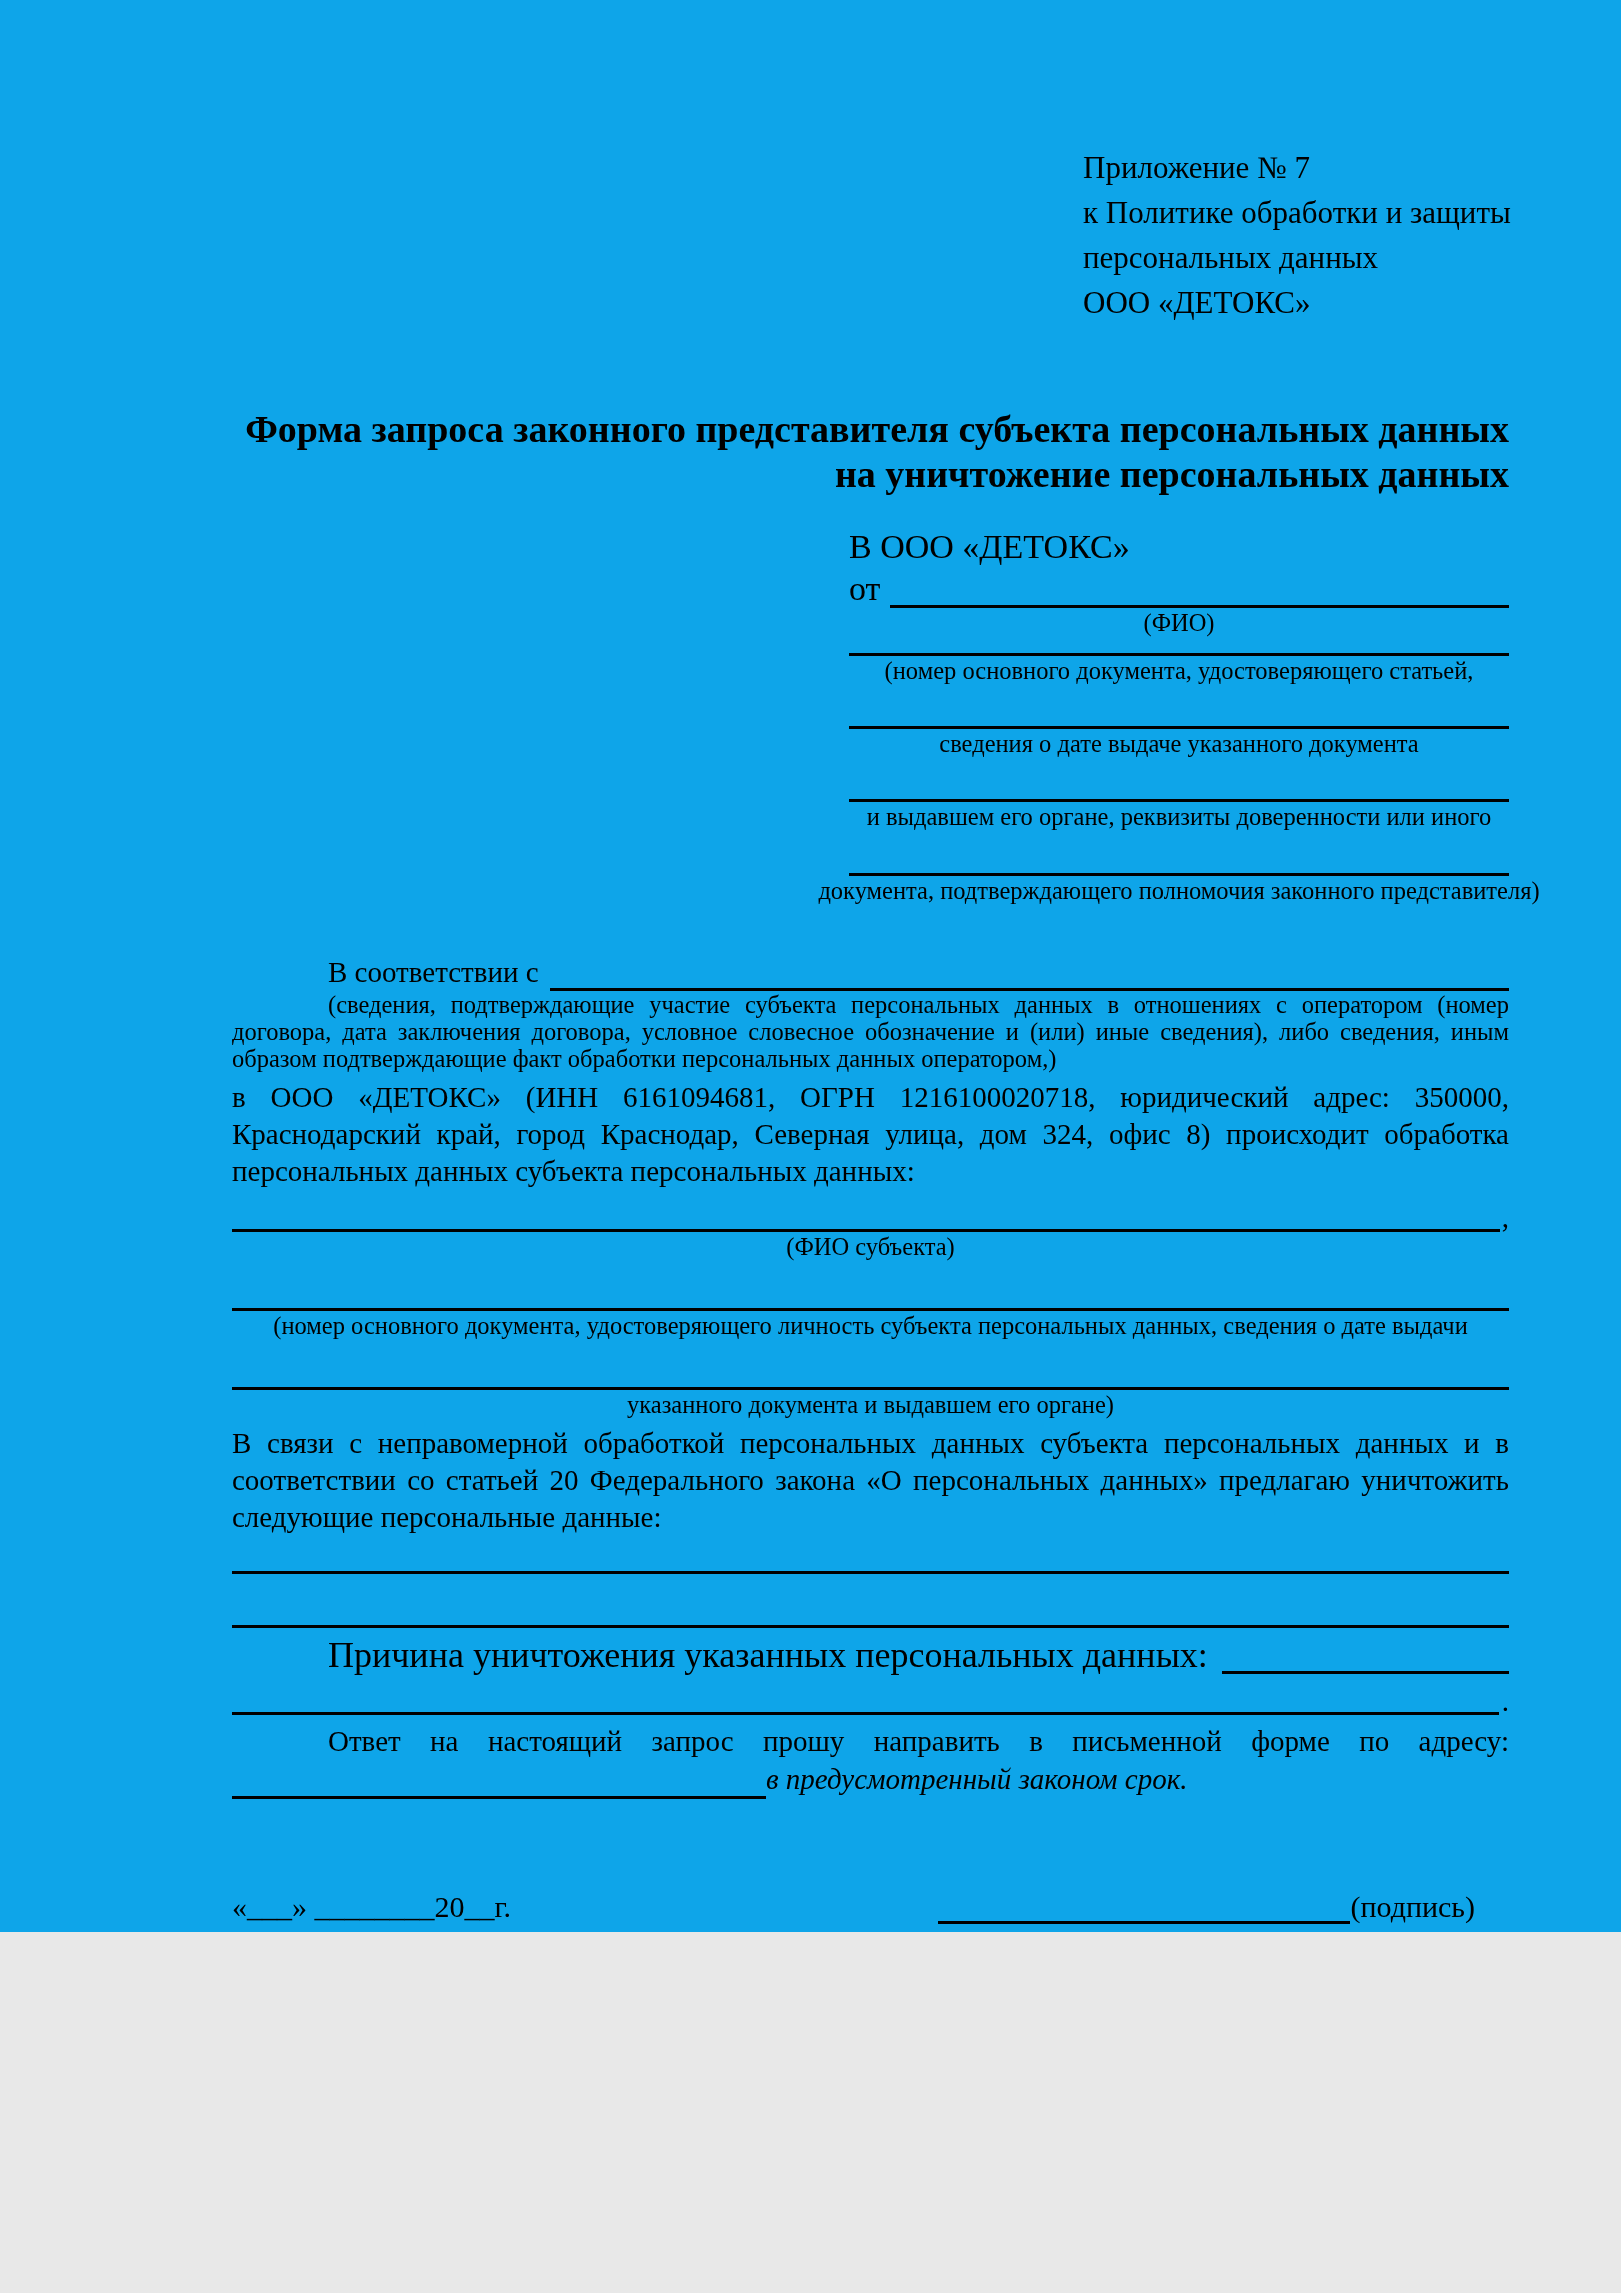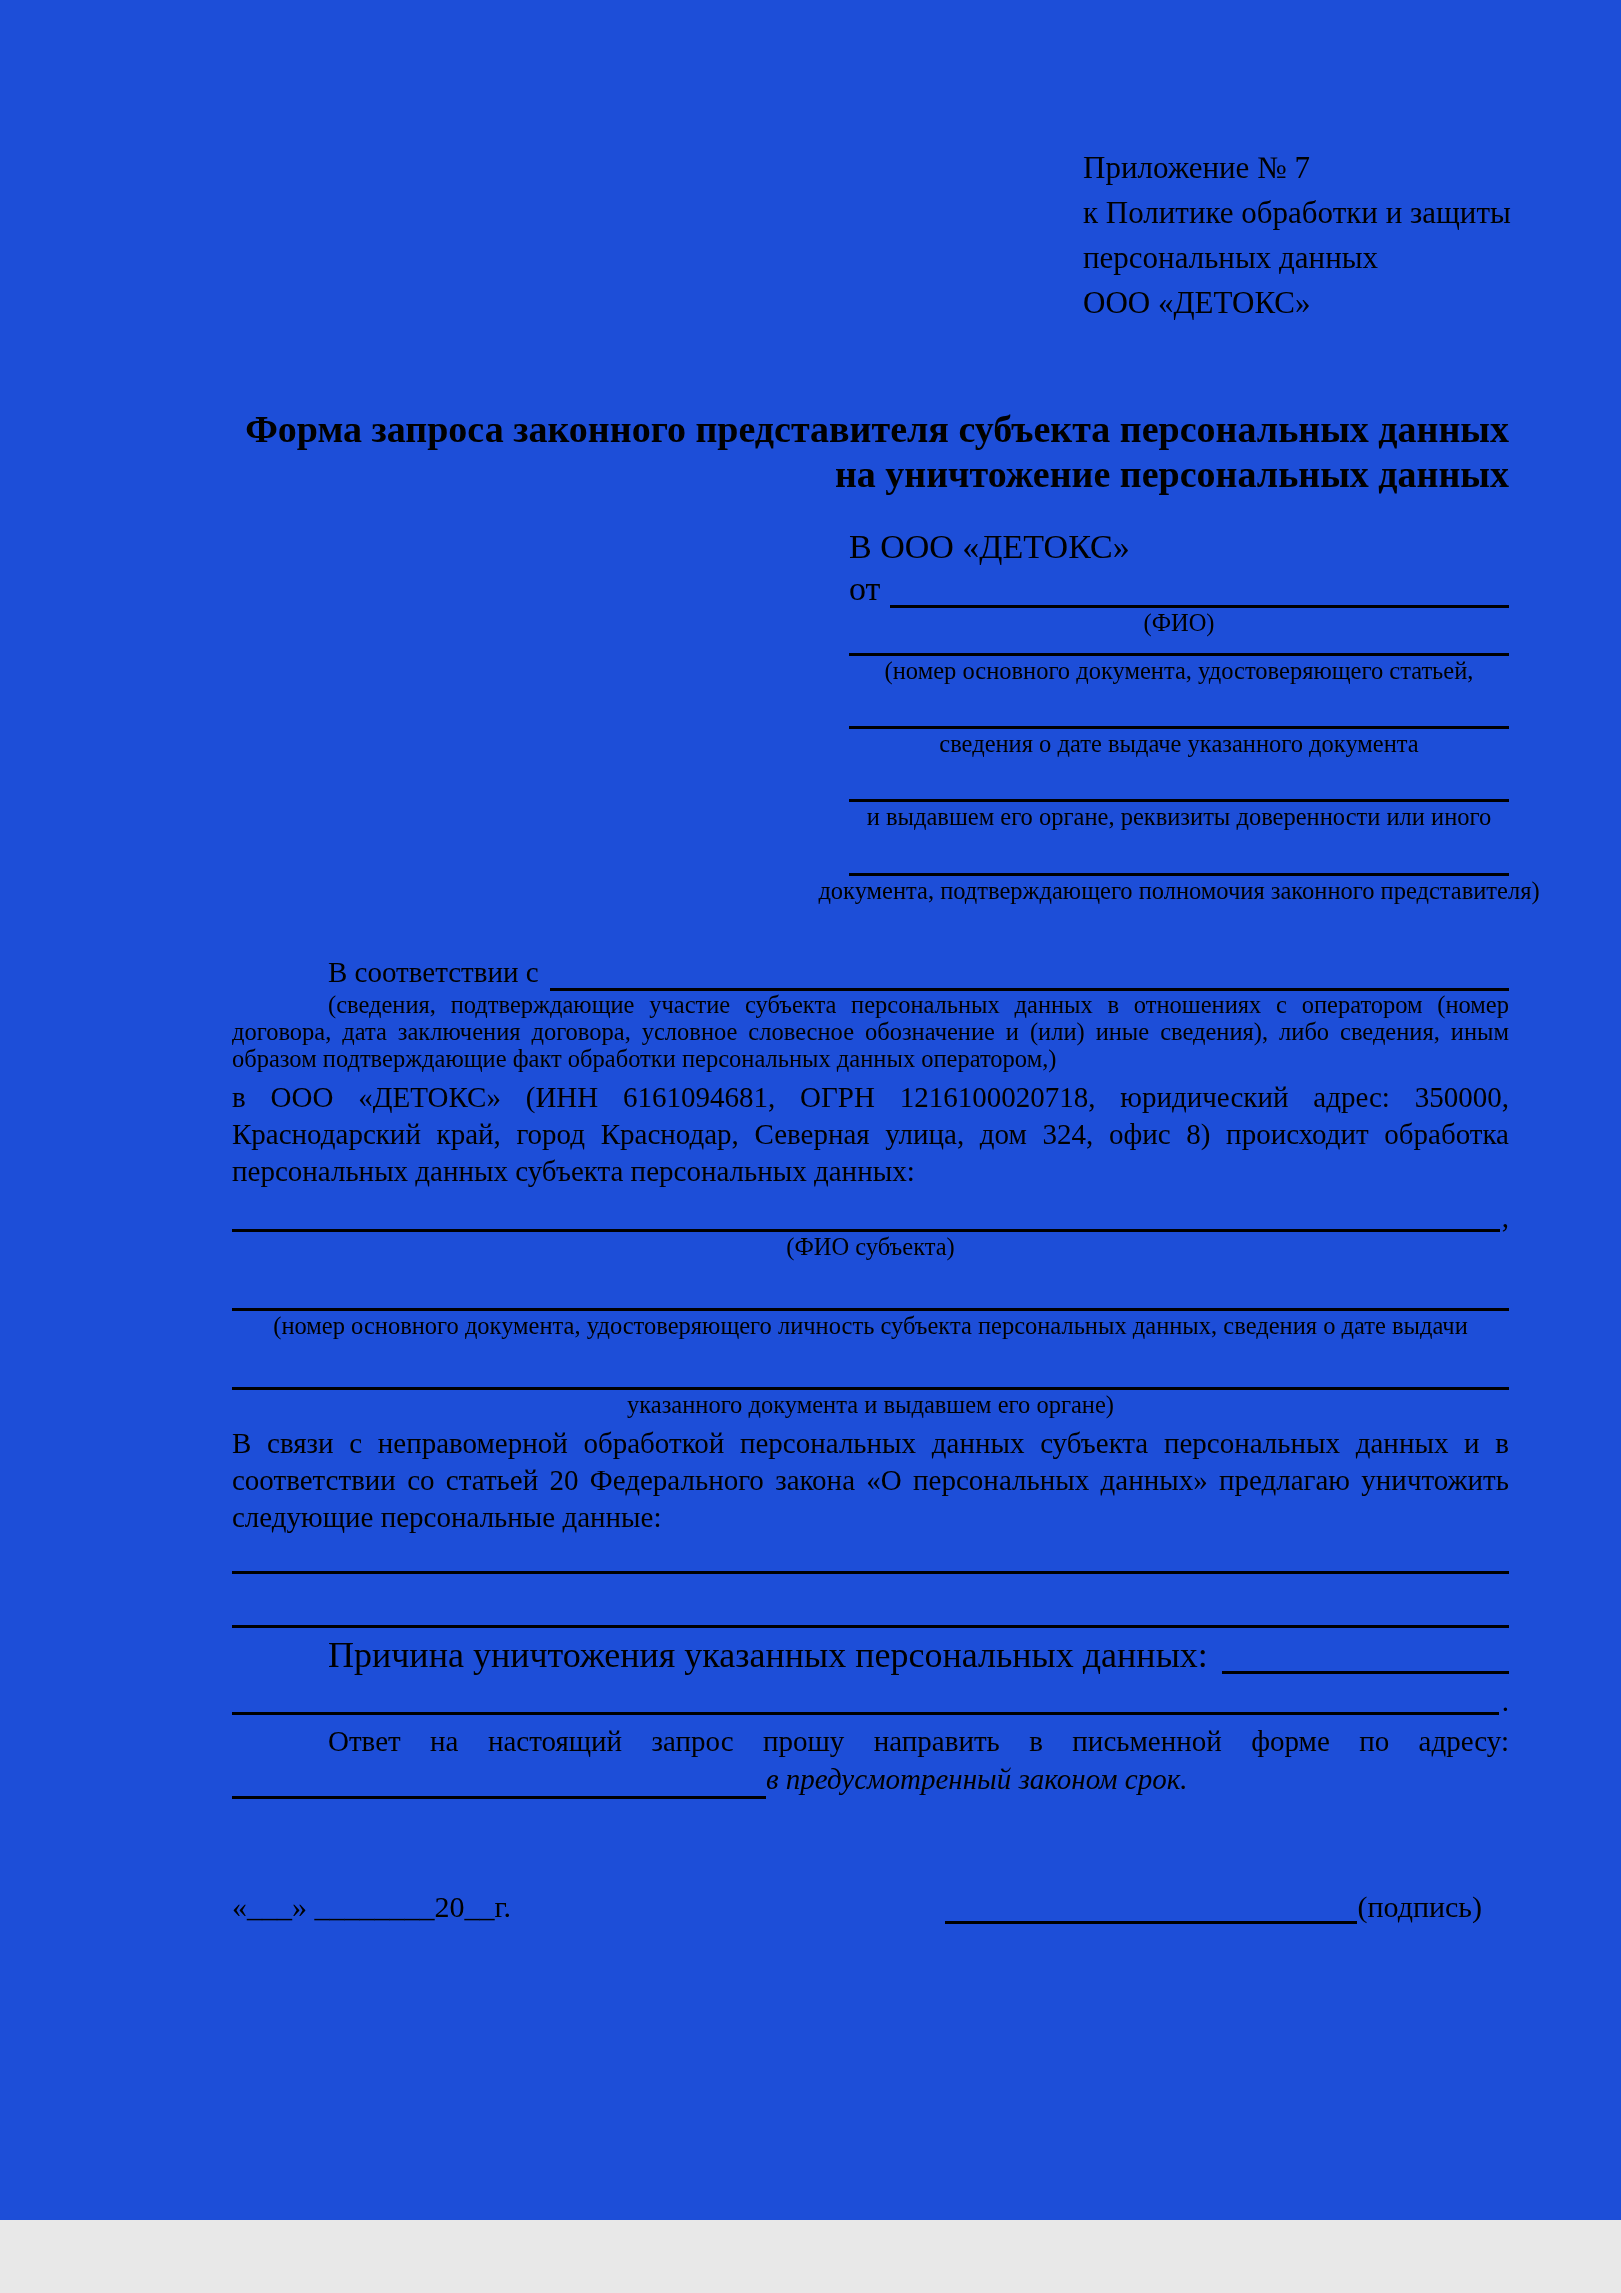--- a/index.html
+++ b/index.html
@@ -1,21 +1,21 @@
 <!DOCTYPE html>
 <html><head>
 <meta charset="utf-8">
 <style>
   html, body { margin: 0; padding: 0; background: #e8e8e8; }
   .page {
     position: relative;
     width: 1621px;
-    height: 2220px;
+    height: 1932px;
     margin: 0 auto;
-    background: #1d4ed8;
+    background: #0ea5e9;
     color: #000000;
     font-family: "Liberation Serif", "DejaVu Serif", serif;
     overflow: hidden;
   }
   .content {
     position: absolute;
     left: 232px;
     top: 145px;
     width: 1277px;
   }
@@ -101,21 +101,21 @@
 
   
   .footer {
     margin-top: 90px;
     display: flex;
     justify-content: space-between;
     align-items: flex-end;
     font-size: 30px;
     line-height: 35px;
   }
-  .sig-group { display: flex; align-items: flex-end; margin-right: 27px; }
+  .sig-group { display: flex; align-items: flex-end; margin-right: 34px; }
   .sig-line { width: 412px; border-bottom: 3.9px solid #000; height: 29px; }
 </style>
 </head>
 <body>
 
 <div class="page">
   <div class="content">
 
     <div class="appendix">
       <div>Приложение № 7</div>

